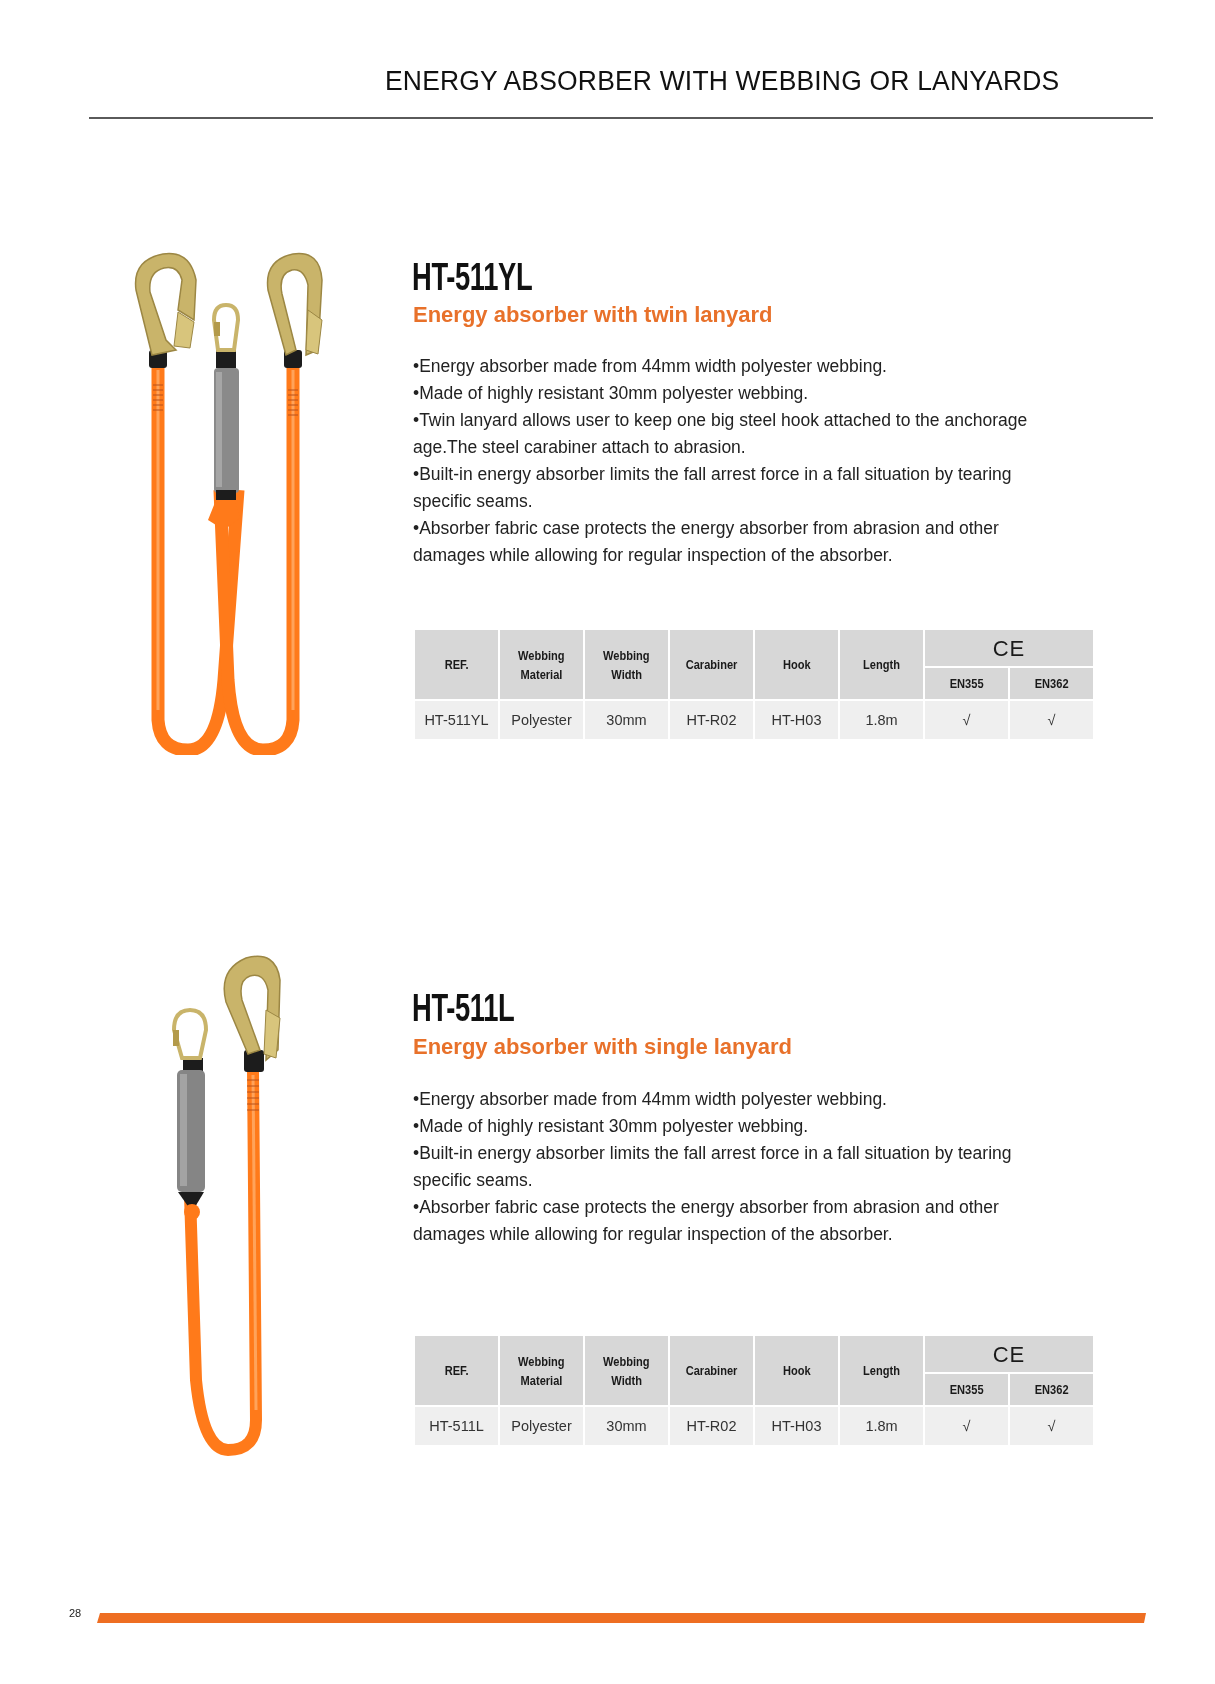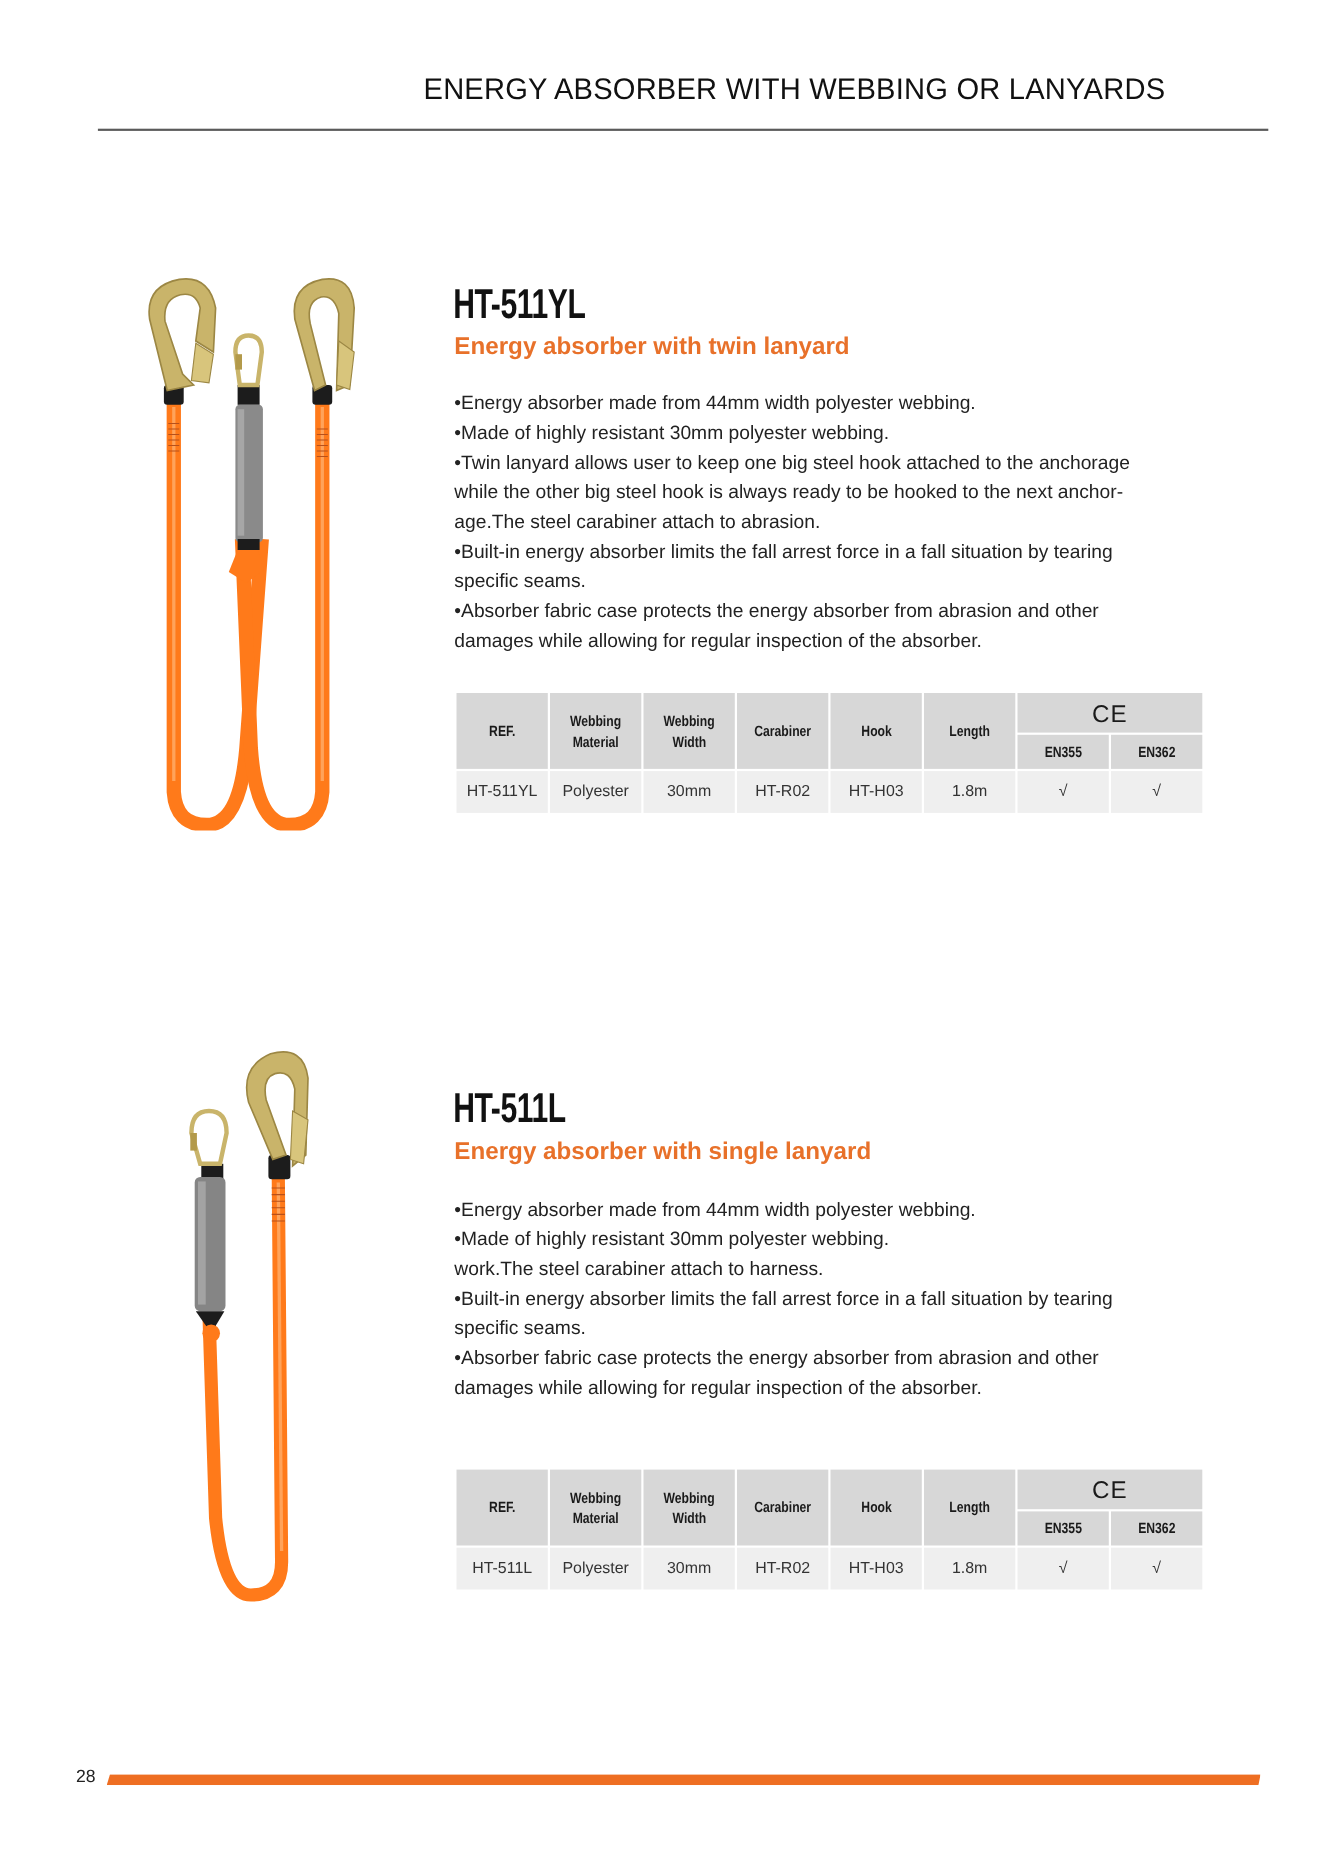--- a/index.html
+++ b/index.html
@@ -25,21 +25,21 @@
     font-family: "Liberation Sans", sans-serif; }
   table.spec th, table.spec td { padding: 0; text-align: center; vertical-align: middle; width: 83px; }
   table.spec th { background: #d7d7d7; font-weight: bold; font-size: 13.5px; color: #1a1a1a;
     line-height: 19px; }
   table.spec th .cond { display: inline-block; transform: scaleX(0.82); }
   table.spec th.span2 { height: 69px; }
   table.spec th.ce { height: 36px; font-size: 22px; font-weight: normal; letter-spacing: 1px; text-align: center; }
   table.spec th.en { height: 31px; }
   table.spec td { background: #efefef; height: 38px; font-size: 14.5px; color: #333; }
 
-  .footer-num { position: absolute; left: 69px; top: 1607px; font-size: 16px; color: #222;
+  .footer-num { position: absolute; left: 69px; top: 1607px; font-size: 11px; color: #222;
     font-family: "Liberation Sans", sans-serif; }
   .footer-bar { position: absolute; left: 97px; top: 1613px; width: 1049px; height: 10px;
     background: #ee6e22; clip-path: polygon(3px 0, 100% 0, calc(100% - 2px) 100%, 0 100%); }
 </style>
 </head>
 <body>
 
 <div class="page-title">ENERGY ABSORBER WITH WEBBING OR LANYARDS</div>
 <div class="page-rule"></div>
 
@@ -87,21 +87,20 @@
     <path d="M180 60 L194 70 L190 104 L178 100 Z" fill="#d8c57c" stroke="#9c8744" stroke-width="1"></path>
   </svg>
 
   <div class="model" style="top:256px;">HT-511YL</div>
   <div class="subtitle" style="top:302px;text-align:right;">Energy absorber with twin lanyard</div>
 
   <ul class="bullets" style="top:353px;">
     <li>•Energy absorber made from 44mm width polyester webbing.</li>
     <li>•Made of highly resistant 30mm polyester webbing.</li>
     <li>•Twin lanyard allows user to keep one big steel hook attached to the anchorage</li>
-    <li>while the other big steel hook is always ready to be hooked to the next anchor-</li>
     <li>age.The steel carabiner attach to abrasion.</li>
     <li>•Built-in energy absorber limits the fall arrest force in a fall situation by tearing</li>
     <li>specific seams.</li>
     <li>•Absorber fabric case protects the energy absorber from abrasion and other</li>
     <li>damages while allowing for regular inspection of the absorber.</li>
   </ul>
 
   <table class="spec" style="top:628px;">
     <tbody>
         <tr>
@@ -159,21 +158,20 @@
     <path d="M80 104 L58 52 Q50 20 78 8 Q108 0 112 30 L110 100 L98 110 L100 40 Q96 22 82 26 Q70 30 74 50 L92 100 Z" fill="#c9b46a" stroke="#9c8744" stroke-width="1.5"></path>
     <path d="M98 60 L112 68 L108 108 L96 104 Z" fill="#d8c57c" stroke="#9c8744" stroke-width="1"></path>
   </svg>
 
   <div class="model" style="top:987px;">HT-511L</div>
   <div class="subtitle" style="top:1034px;">Energy absorber with single lanyard</div>
 
   <ul class="bullets" style="top:1086px;">
     <li>•Energy absorber made from 44mm width polyester webbing.</li>
     <li>•Made of highly resistant 30mm polyester webbing.</li>
-    <li>work.The steel carabiner attach to harness.</li>
     <li>•Built-in energy absorber limits the fall arrest force in a fall situation by tearing</li>
     <li>specific seams.</li>
     <li>•Absorber fabric case protects the energy absorber from abrasion and other</li>
     <li>damages while allowing for regular inspection of the absorber.</li>
   </ul>
 
   <table class="spec" style="top:1334px;">
     <tbody>
         <tr>
       <th class="span2" rowspan="2"><span class="cond">REF.</span></th>

